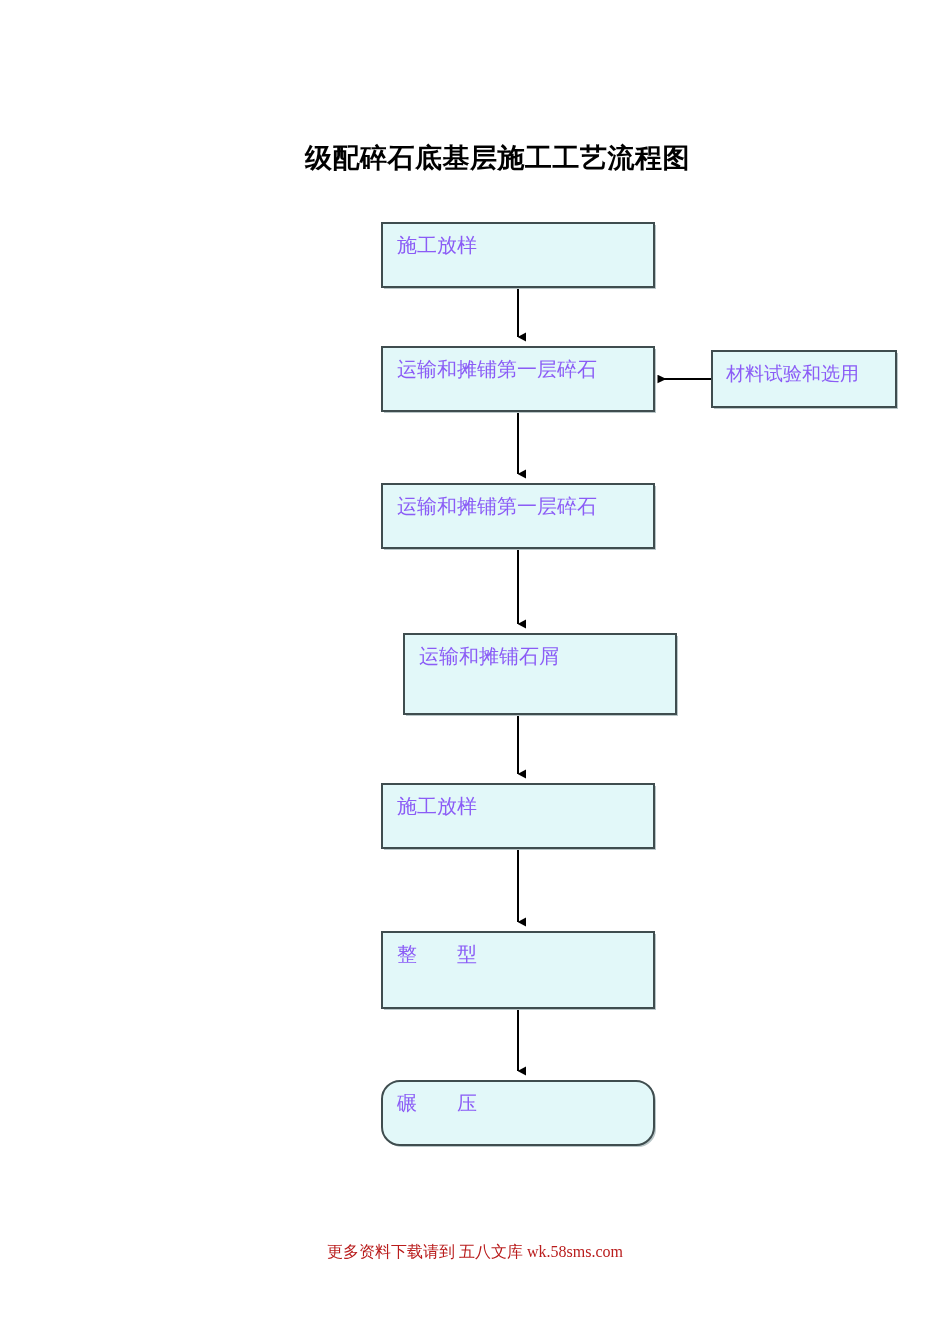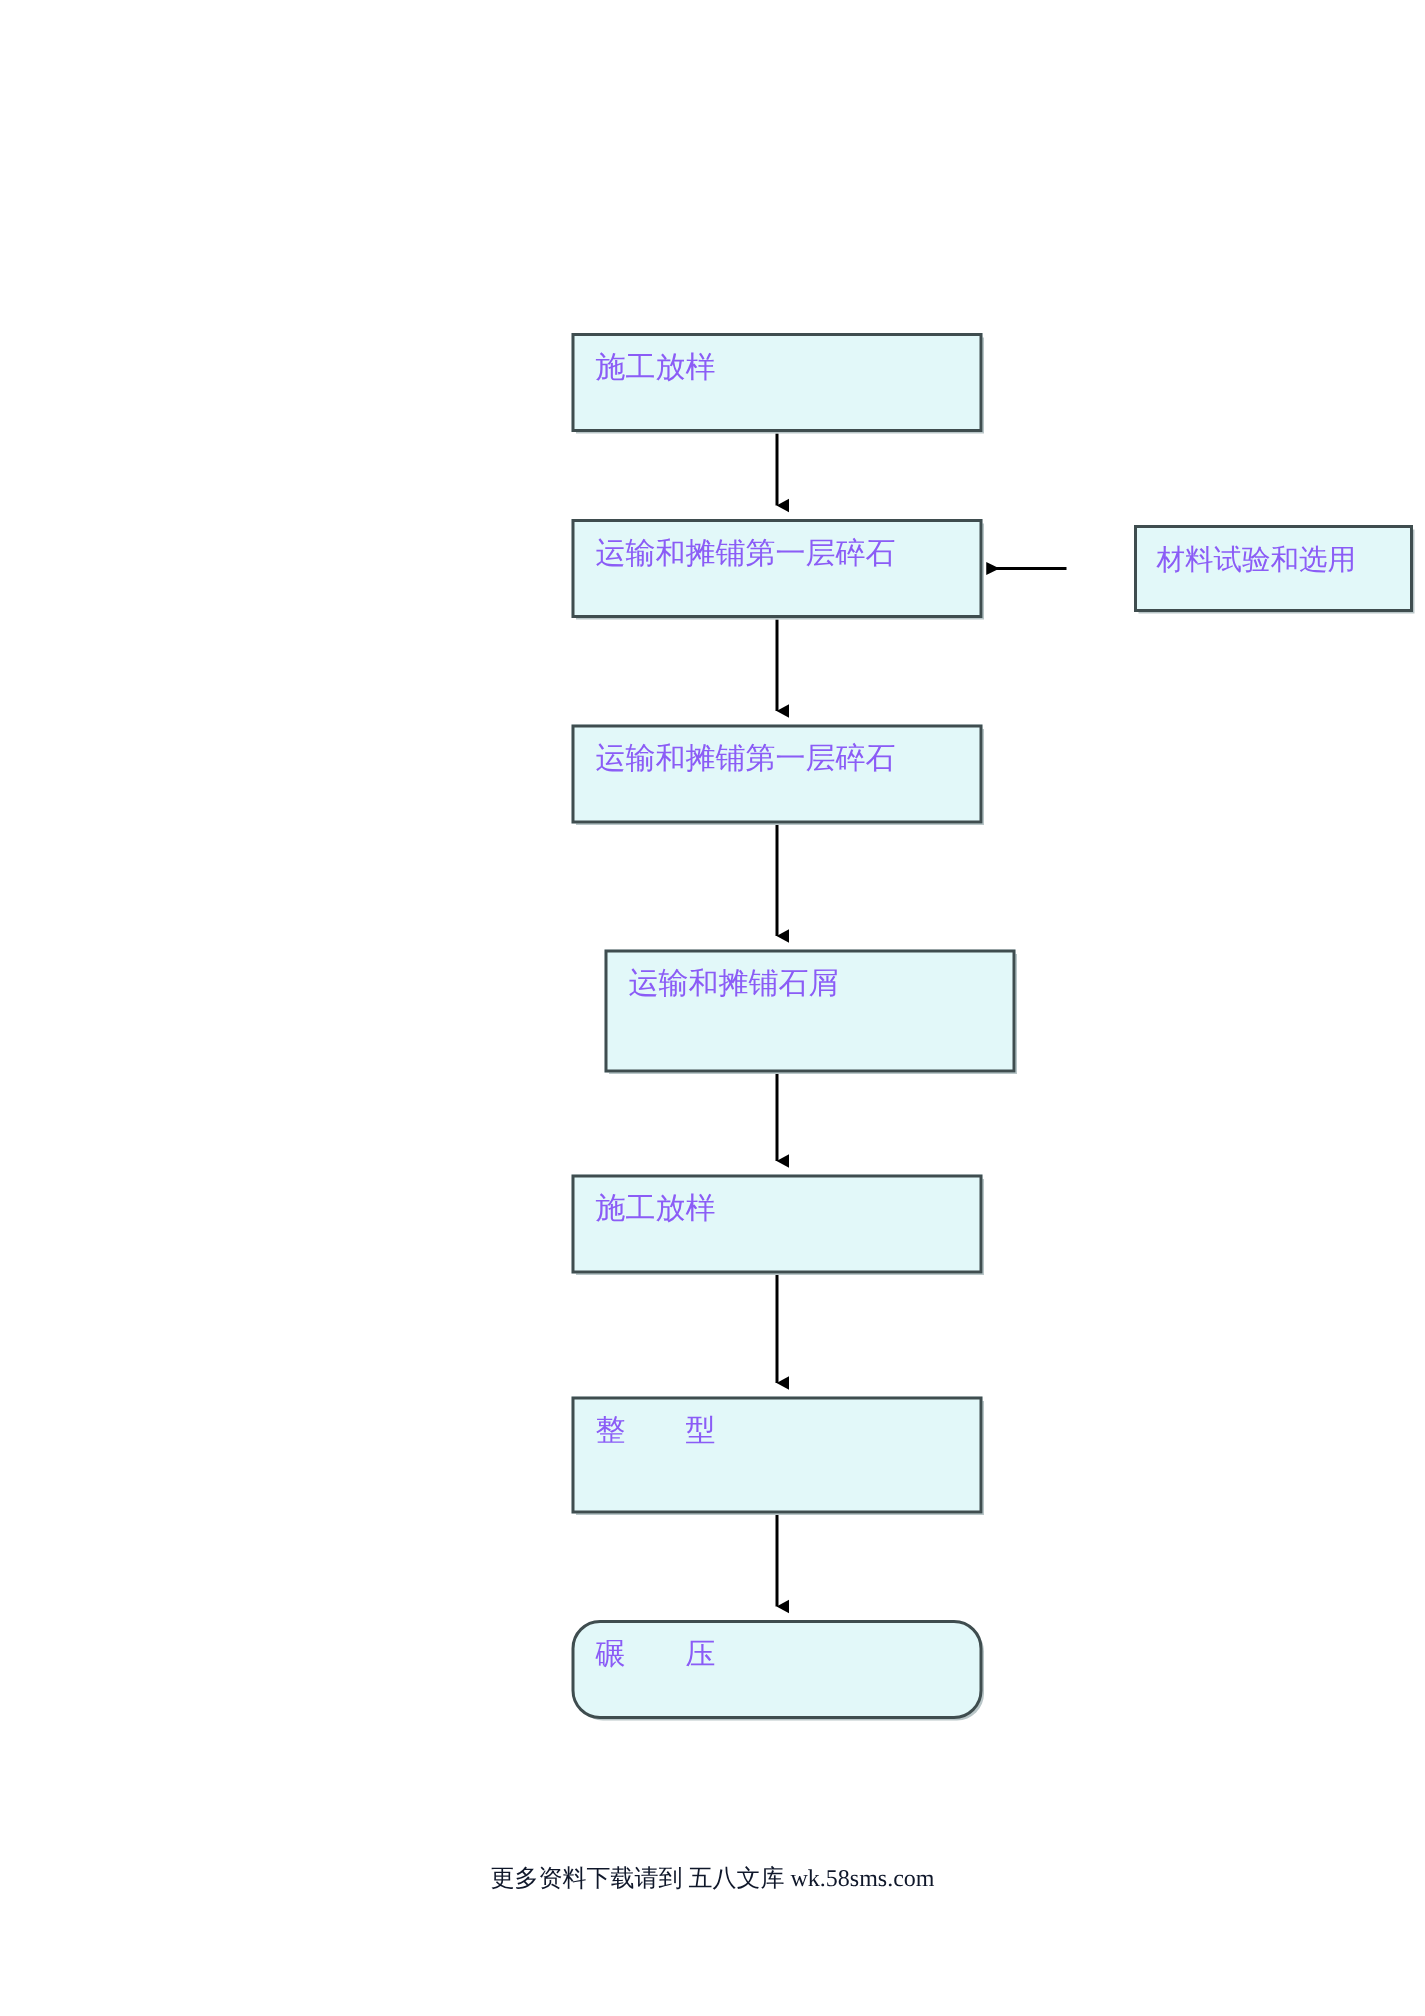--- a/index.html
+++ b/index.html
@@ -70,29 +70,30 @@
   }
 
   
   .footer-note {
     position: absolute;
     left: 0;
     top: 1242px;
     width: 950px;
     text-align: center;
     font-size: 16px;
-    color: #0f172a;
+    color: #b91c1c;
     font-family: "Liberation Serif", "DejaVu Serif", serif;
   }
 </style>
 </head>
 <body>
 
 <div id="page">
 
+  <div class="doc-title">级配碎石底基层施工工艺流程图</div>
 
   <svg id="connectors" viewBox="0 0 950 1344" xmlns="http://www.w3.org/2000/svg">
     <defs>
       <marker id="arrowdown" markerWidth="10" markerHeight="9" refX="5" refY="8.5" orient="auto" markerUnits="userSpaceOnUse">
         <path d="M0.5,0.5 L9.5,0.5 L5,8.8 Z" fill="#000000"></path>
       </marker>
       <marker id="arrowleft" markerWidth="10" markerHeight="9" refX="9" refY="4.5" orient="auto" markerUnits="userSpaceOnUse">
         <path d="M9.5,0.2 L9.5,8.8 L0.6,4.5 Z" fill="#000000"></path>
       </marker>
     </defs>
@@ -133,19 +134,19 @@
   </div>
 
   <div class="flow-box" style="left:381px; top:931px; width:274px; height:78px;">
     <span class="box-label">整        型</span>
   </div>
 
   <div class="flow-box" style="left:381px; top:1080px; width:274px; height:66px;border-radius:19px;">
     <span class="box-label">碾        压</span>
   </div>
 
-  <div class="flow-box side" style="left:711px; top:350px; width:186px; height:58px;margin-left:45px;">
+  <div class="flow-box side" style="left:711px; top:350px; width:186px; height:58px;">
     <span class="box-label">材料试验和选用</span>
   </div>
 
   <div class="footer-note">更多资料下载请到 五八文库 wk.58sms.com</div>
 
 </div>
 
 </body></html>

